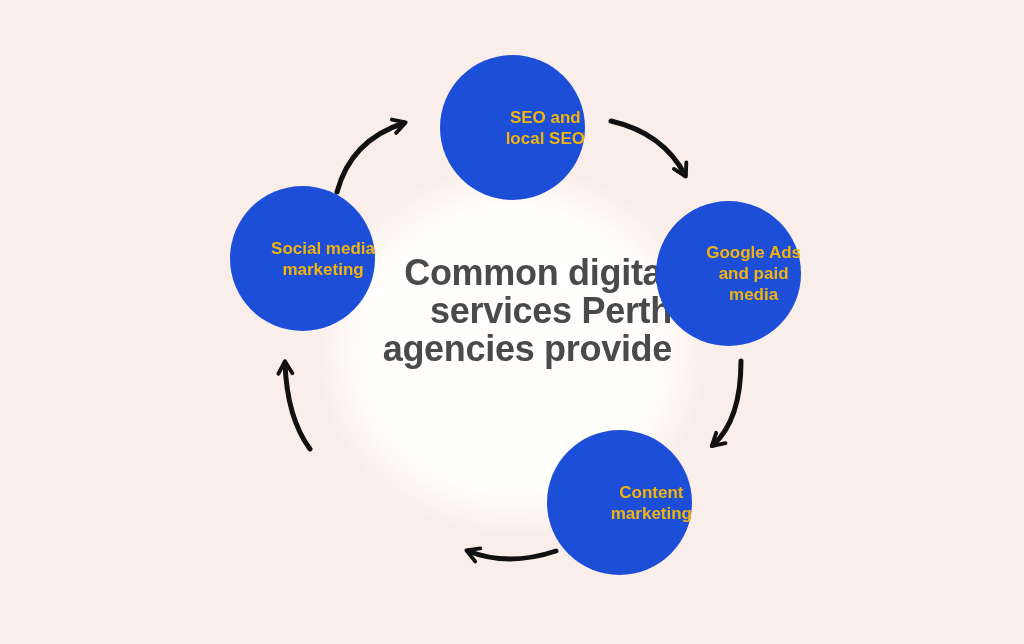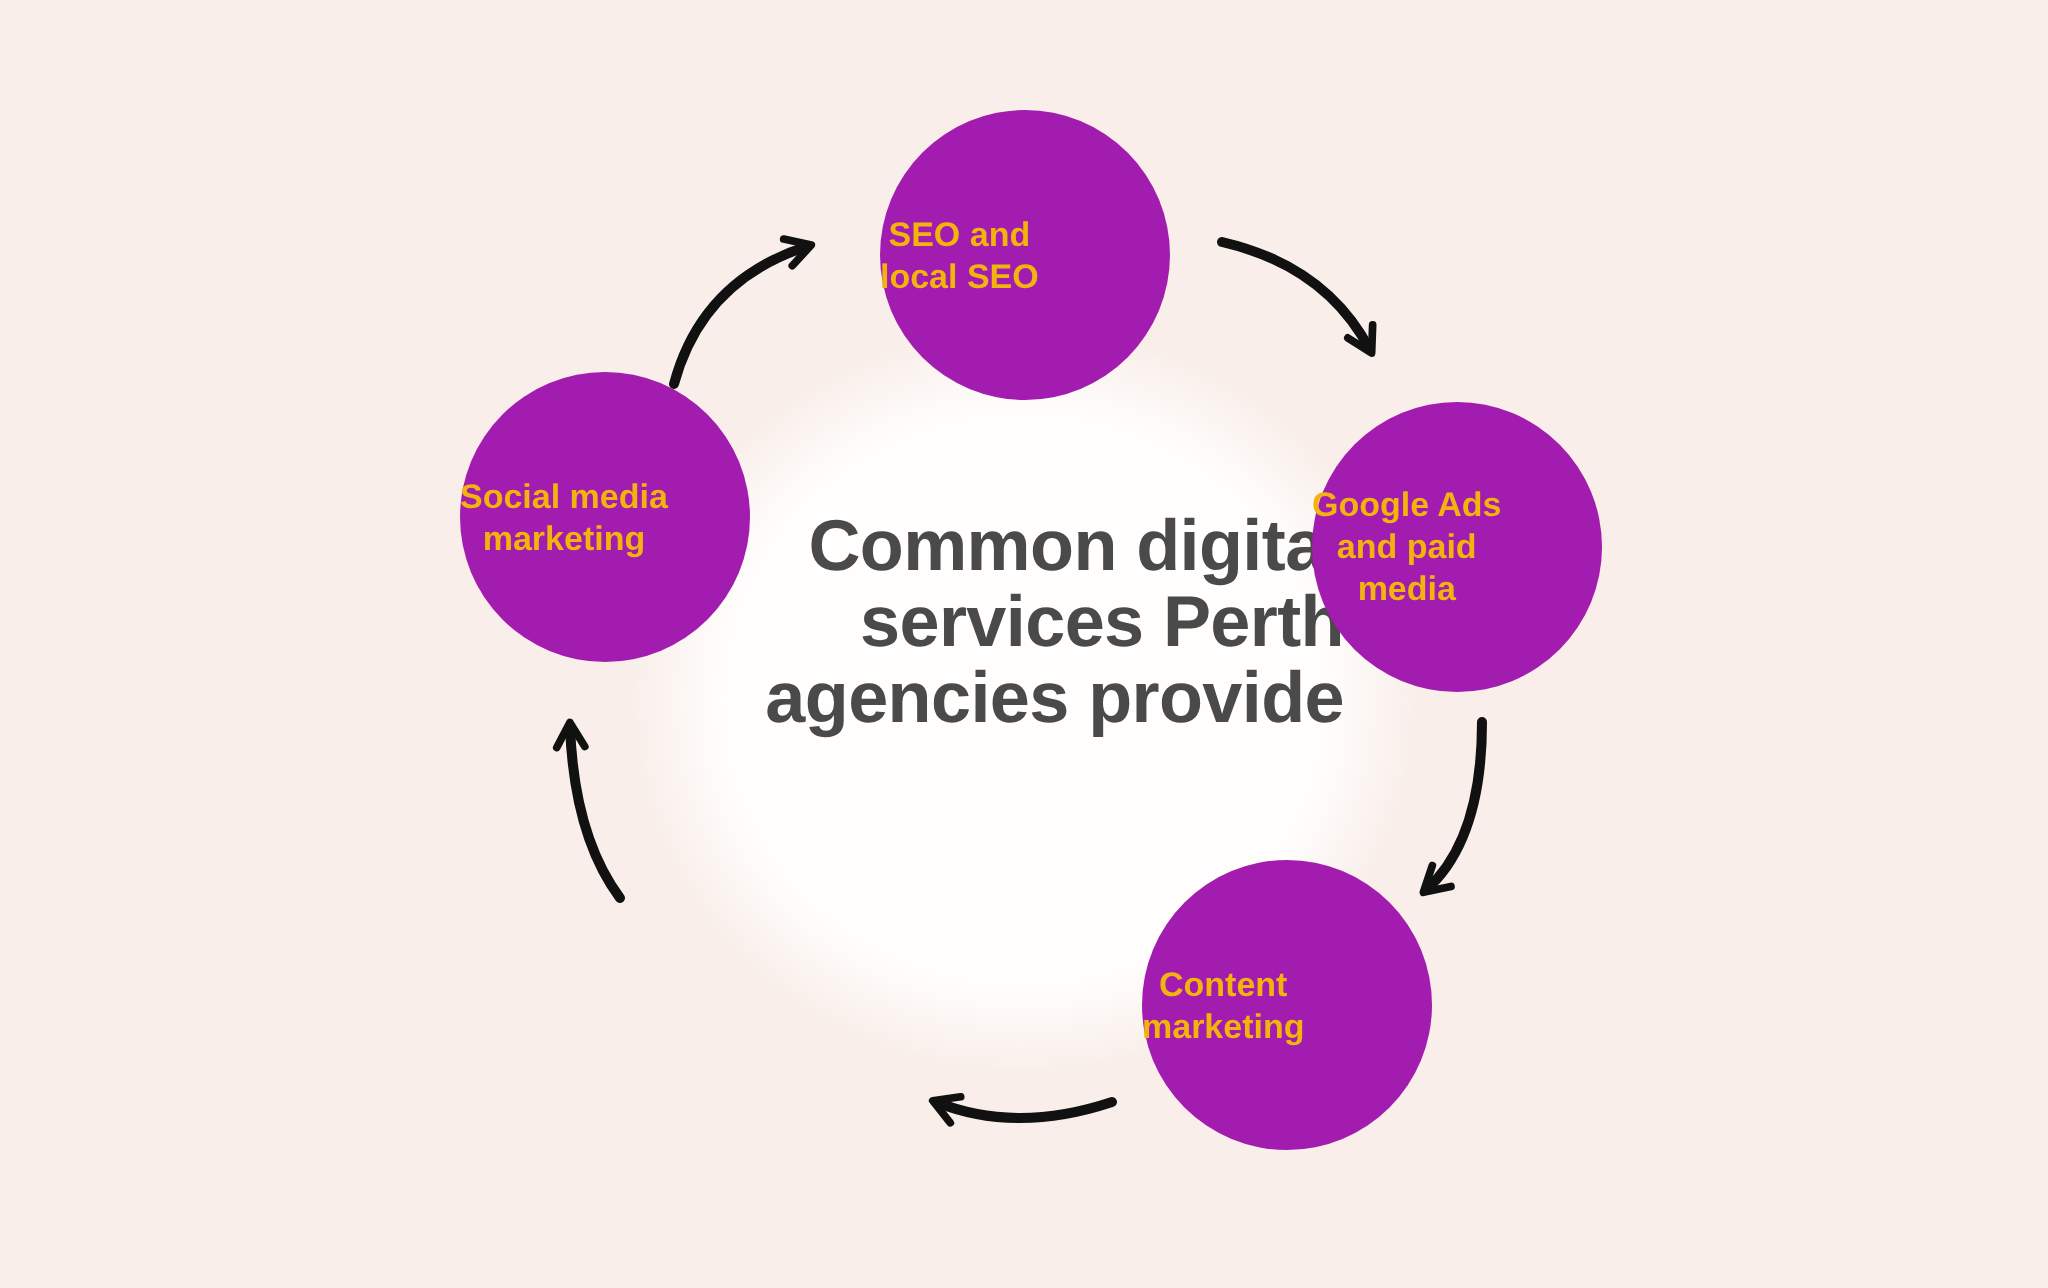--- a/index.html
+++ b/index.html
@@ -31,36 +31,36 @@
     font-weight: bold;
     letter-spacing: -0.3px;
     color: #4a4a4a;
     white-space: pre-line;
   }
   .node {
     position: absolute;
     width: 145px;
     height: 145px;
     border-radius: 50%;
-    background: #a21caf;
+    background: #1d4ed8;
     display: flex;
     align-items: center;
-    justify-content: flex-start;
+    justify-content: flex-end;
   }
   .node-label {
     color: #f2b40c;
     font-size: 17px;
     line-height: 21px;
     font-weight: bold;
     text-align: center;
     white-space: pre-line;
   }
   .node-seo     { left: 440px; top:  55px; }
   .node-google  { left: 656px; top: 201px; }
-  .node-content { left: 571px; top: 430px; }
+  .node-content { left: 547px; top: 430px; }
   .node-website { left: 312px; top: 430px; }
   .node-social  { left: 230px; top: 186px; }
   .arrows {
     position: absolute;
     left: 0; top: 0;
     width: 1024px;
     height: 644px;
     pointer-events: none;
   }
   .arrow-path {

